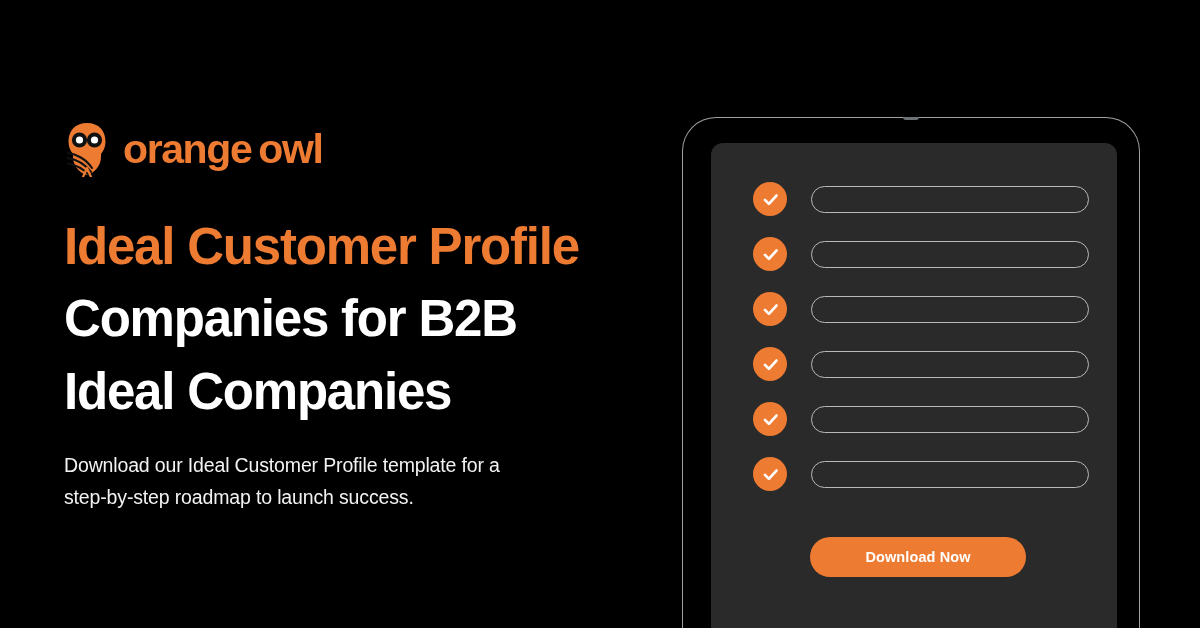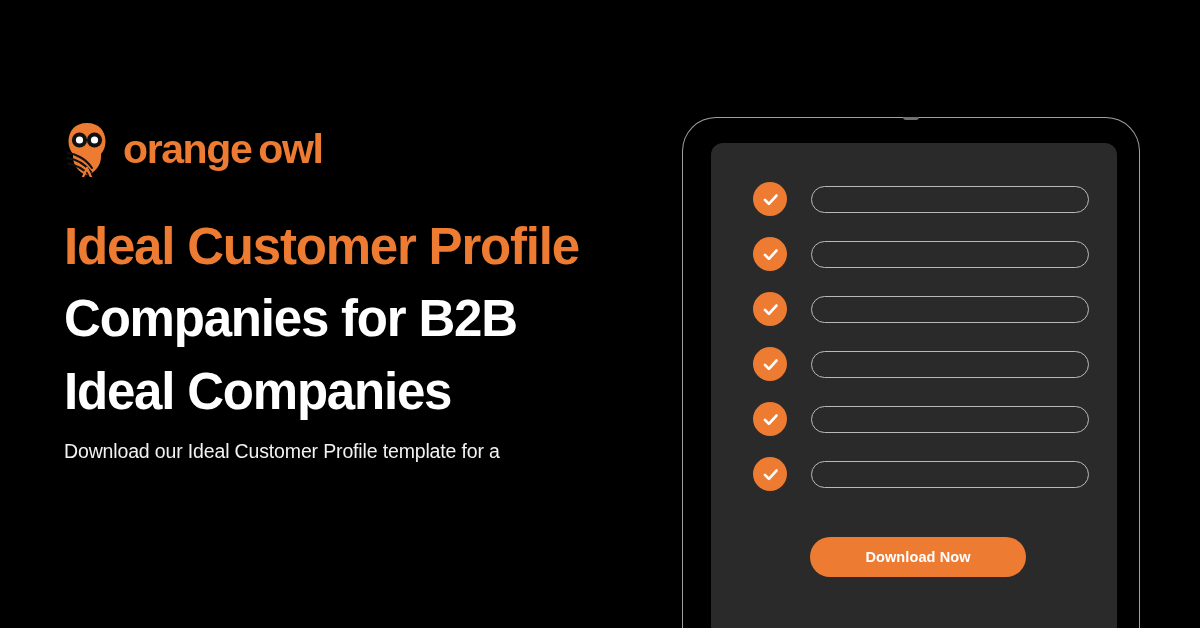--- a/index.html
+++ b/index.html
@@ -44,21 +44,21 @@
     margin-top:31px;
     font-size:51px;
     font-weight:700;
     letter-spacing:-1.2px;
     line-height:1.42;
   }
   .hl-orange { color:#EE7B32; display:block; }
   .hl-white  { color:#FFFFFF; display:block; }
 
   .subcopy {
-    margin-top:8px;
+    margin-top:22px;
     font-size:19.5px;
     font-weight:400;
     line-height:1.62;
     color:#F2F2F2;
     letter-spacing:-0.15px;
   }
   .subcopy span { display:block; }
 
   
   .tablet {
@@ -162,20 +162,21 @@
     </div>
 
     <h1 class="headline">
       <span class="hl-orange">Ideal Customer Profile</span>
       <span class="hl-white">Companies for B2B</span>
       <span class="hl-white">Ideal Companies</span>
     </h1>
 
     <p class="subcopy">
       <span>Download our Ideal Customer Profile template for a</span>
+      <span>step-by-step roadmap to launch success.</span>
     </p>
   </div>
 
   <div class="tablet">
     <div class="tablet-notch"></div>
 
     <div class="screen">
 
       <div class="rows">
 

